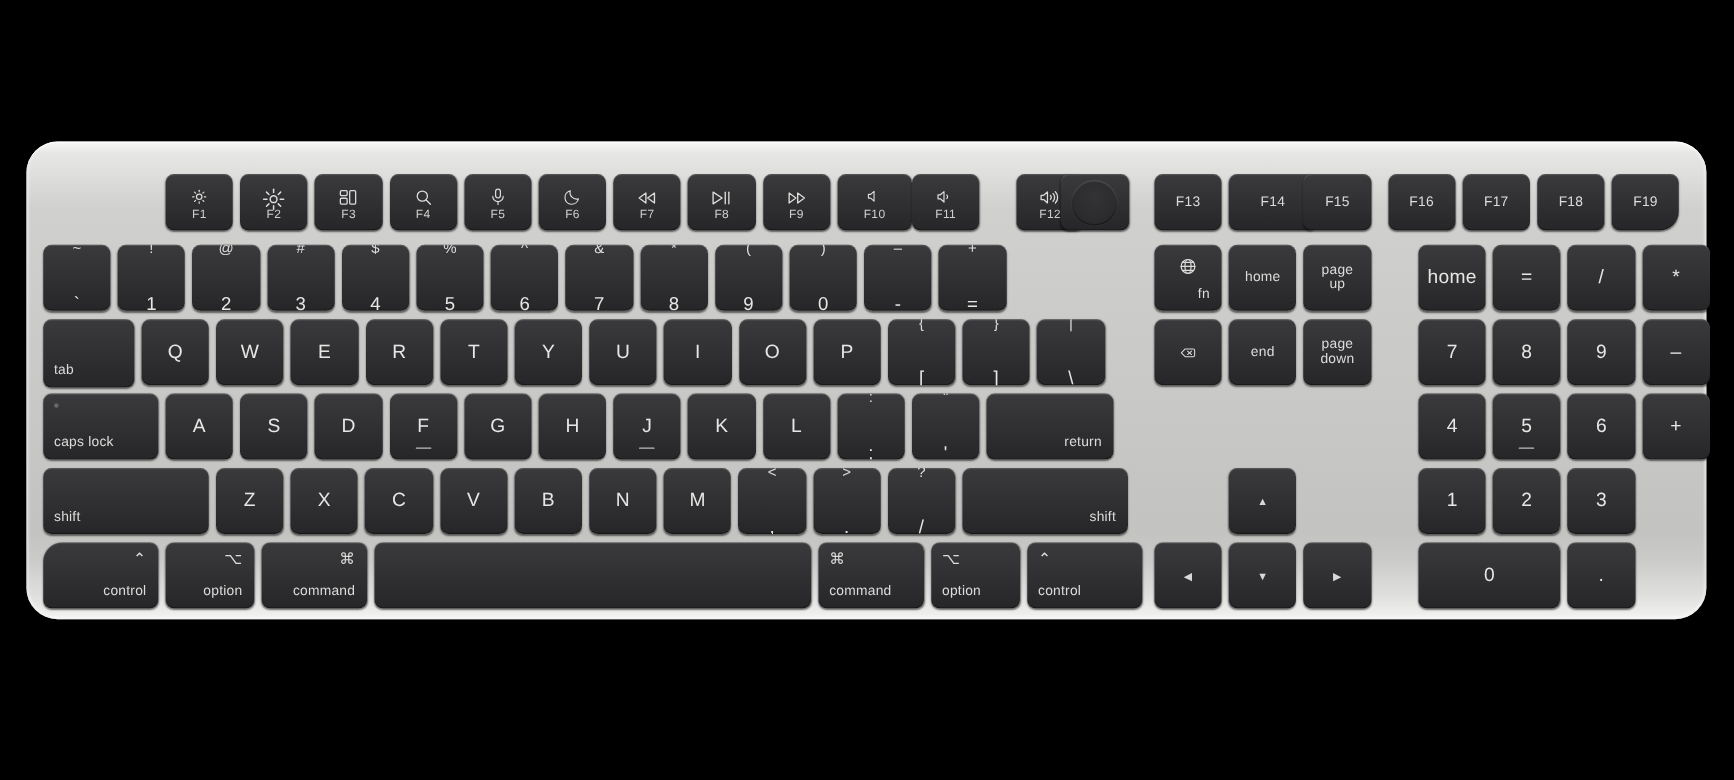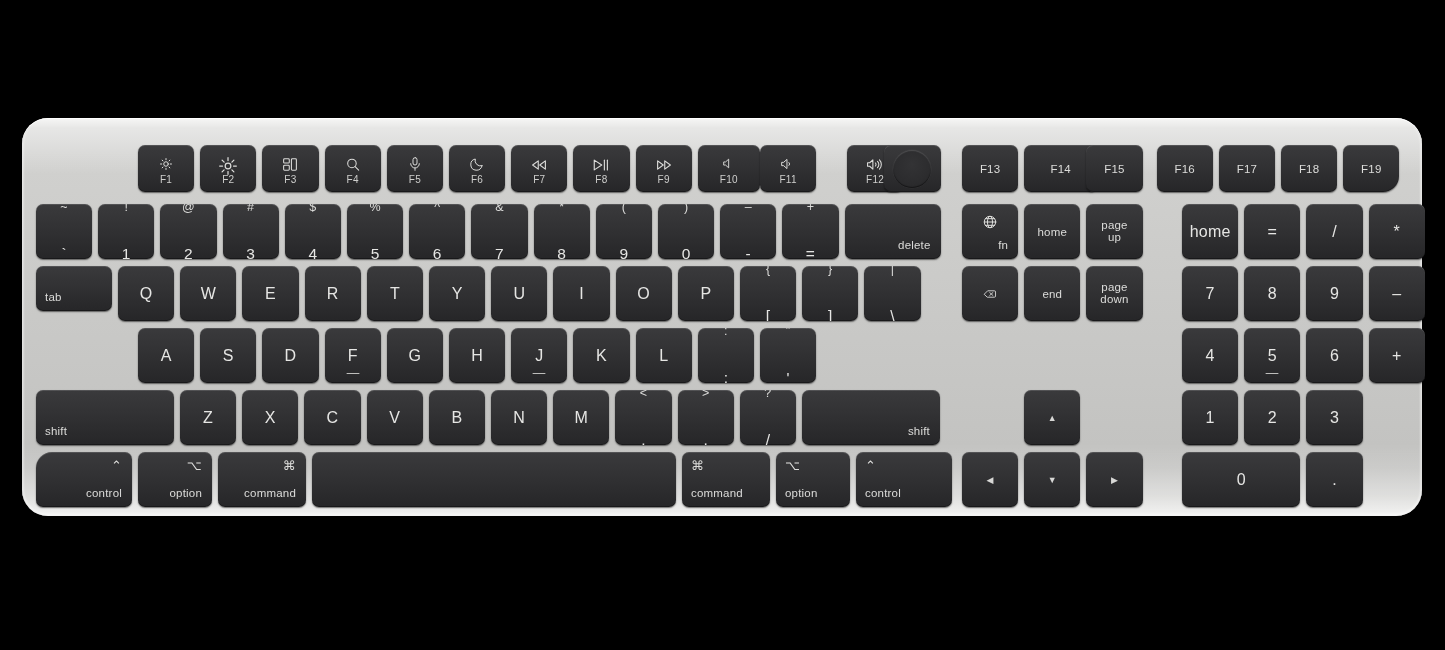--- a/index.html
+++ b/index.html
@@ -319,24 +319,21 @@
     <span class="top">–</span>
     <span class="bot">-</span>
   </span>
         </div>
         <div class="key" style="left: 760.4px; top: 86px; width: 56.2px; height: 55px;">
           <span class="lbl c-center two">
     <span class="top">+</span>
     <span class="bot">=</span>
   </span>
         </div>
-        <div class="key" style="left: 822.6px; top: 86px; width: 96px; height: 55px;">
-          <span class="lbl c-br">delete</span>
-        </div>
-        <div class="key" style="left: 14px; top: 148px; width: 76px; height: 45px;">
+        <div class="key" style="left: 14px; top: 148px; width: 76px; height: 57px;">
           <span class="lbl c-bl">tab</span>
         </div>
         <div class="key" style="left: 96px; top: 148px; width: 56.2px; height: 55px;">
           <span class="lbl c-center glyph-big">Q</span>
         </div>
         <div class="key" style="left: 158.2px; top: 148px; width: 56.2px; height: 55px;">
           <span class="lbl c-center glyph-big">W</span>
         </div>
         <div class="key" style="left: 220.4px; top: 148px; width: 56.2px; height: 55px;">
           <span class="lbl c-center glyph-big">E</span>
@@ -372,20 +369,24 @@
           <span class="lbl c-center two">
     <span class="top">}</span>
     <span class="bot">]</span>
   </span>
         </div>
         <div class="key" style="left: 842.4px; top: 148px; width: 56.2px; height: 55px;">
           <span class="lbl c-center two">
     <span class="top">|</span>
     <span class="bot">\</span>
   </span>
+        </div>
+        <div class="key" style="left: 14px; top: 210px; width: 96px; height: 55px;">
+          <span class="capsdot"></span>
+          <span class="lbl c-bl">caps lock</span>
         </div>
         <div class="key" style="left: 116px; top: 210px; width: 56.2px; height: 55px;">
           <span class="lbl c-center glyph-big">A</span>
         </div>
         <div class="key" style="left: 178.2px; top: 210px; width: 56.2px; height: 55px;">
           <span class="lbl c-center glyph-big">S</span>
         </div>
         <div class="key" style="left: 240.4px; top: 210px; width: 56.2px; height: 55px;">
           <span class="lbl c-center glyph-big">D</span>
         </div>
@@ -413,20 +414,23 @@
           <span class="lbl c-center two">
     <span class="top">:</span>
     <span class="bot">;</span>
   </span>
         </div>
         <div class="key" style="left: 738px; top: 210px; width: 56.2px; height: 55px;">
           <span class="lbl c-center two">
     <span class="top">"</span>
     <span class="bot">'</span>
   </span>
+        </div>
+        <div class="key" style="left: 800.2px; top: 210px; width: 106px; height: 55px;">
+          <span class="lbl c-br">return</span>
         </div>
         <div class="key" style="left: 14px; top: 272px; width: 138px; height: 55px;">
           <span class="lbl c-bl">shift</span>
         </div>
         <div class="key" style="left: 158px; top: 272px; width: 56.2px; height: 55px;">
           <span class="lbl c-center glyph-big">Z</span>
         </div>
         <div class="key" style="left: 220.2px; top: 272px; width: 56.2px; height: 55px;">
           <span class="lbl c-center glyph-big">X</span>
         </div>

